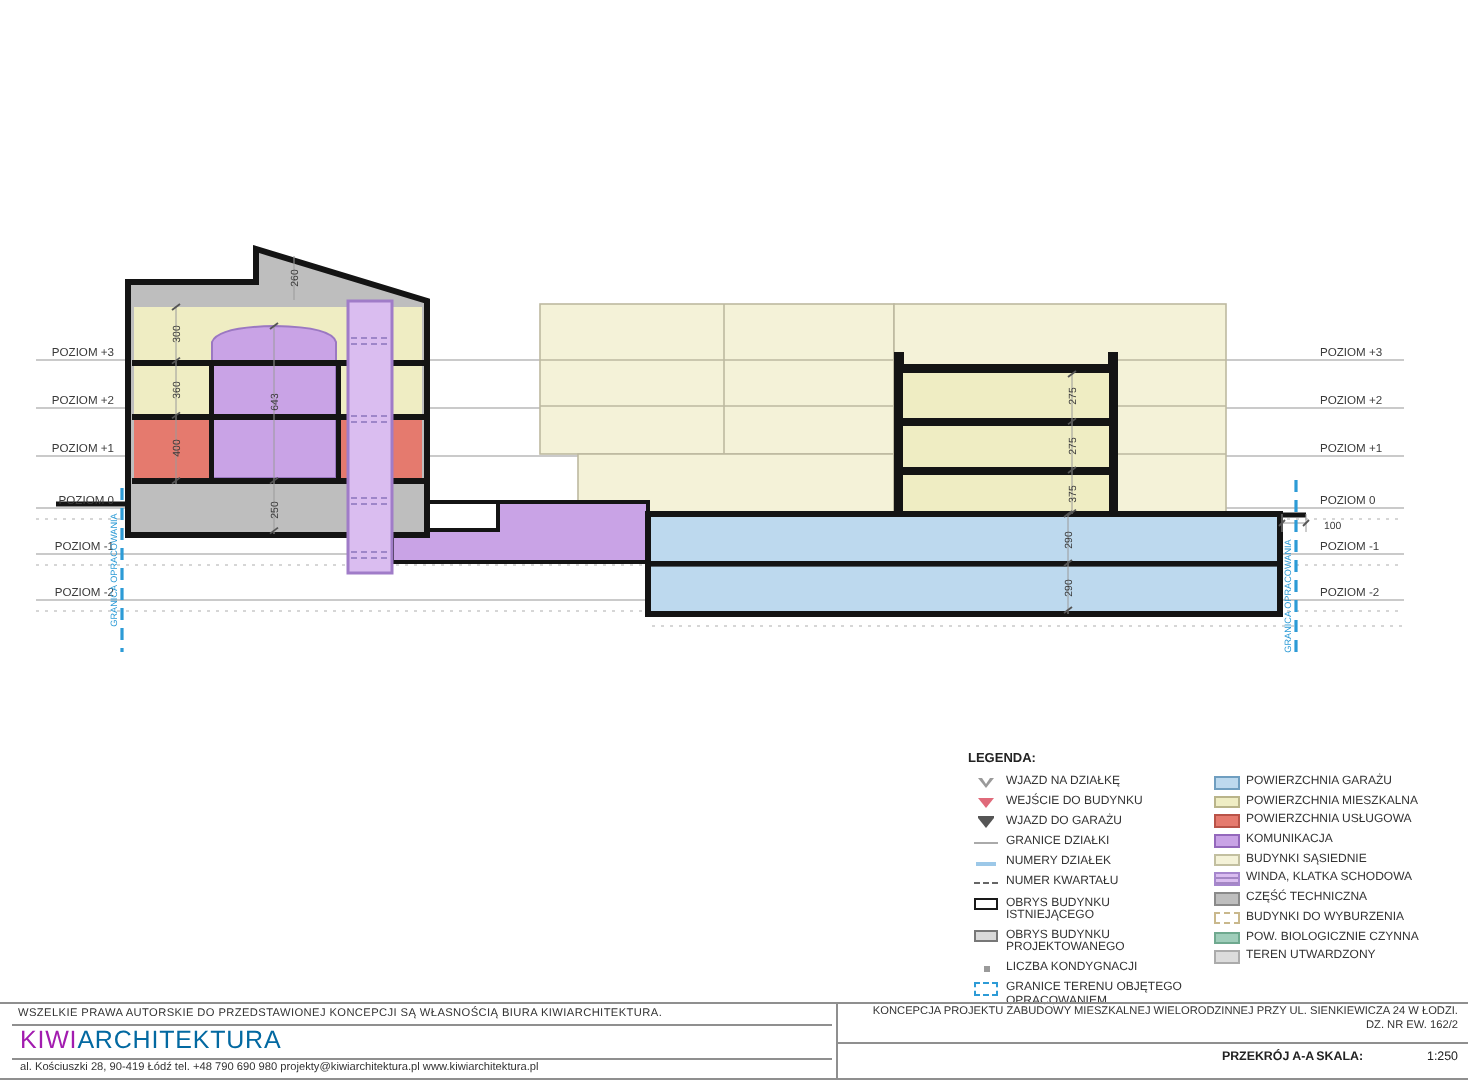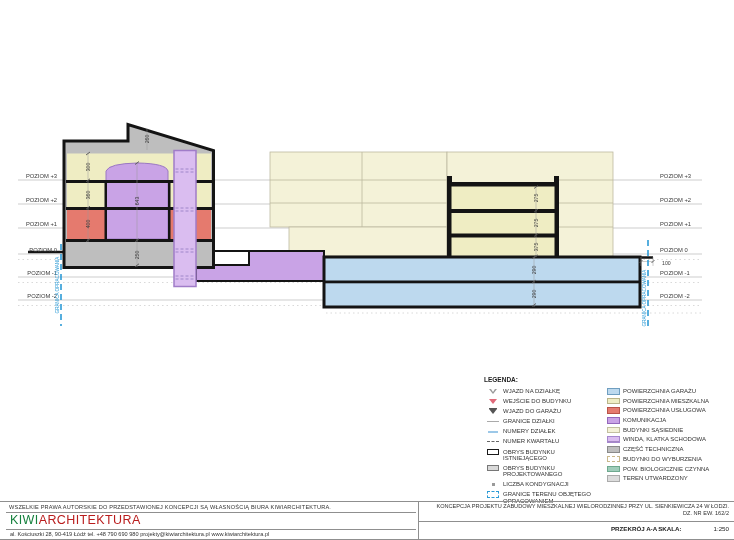--- a/index.html
+++ b/index.html
@@ -34,22 +34,22 @@
   .line-dash{width:12px;height:0;border-top:1.2px dashed #666;}
   .rect-black{width:12px;height:6px;border:1.6px solid #1a1a1a;background:#fff;box-sizing:border-box;}
   .rect-gray{width:12px;height:6px;border:1px solid #777;background:#d9d9d9;box-sizing:border-box;}
   .dot-gray{width:3px;height:3px;background:#9a9a9a;}
   .rect-bluedash{width:12px;height:6.5px;border:1.2px dashed #2d9bd6;background:#fff;box-sizing:border-box;}
 
   
   .tb-line{position:absolute;background:#8f8f8f;}
   .tb-copyright{position:absolute;left:9px;top:504px;font-size:5.6px;color:#333;letter-spacing:.2px;}
   .tb-logo{position:absolute;left:10px;top:513px;font-size:12.5px;letter-spacing:.4px;}
-  .tb-logo .kiwi{color:#15803d;margin-top:32px;}
-  .tb-logo .arch{color:#b91c1c;}
+  .tb-logo .kiwi{color:#a21caf;margin-top:32px;}
+  .tb-logo .arch{color:#0369a1;}
   .tb-address{position:absolute;left:10px;top:530.5px;font-size:5.6px;color:#333;}
   .tb-project{position:absolute;right:5px;top:503px;width:310px;text-align:right;font-size:5.6px;color:#333;line-height:7px;}
   .tb-sheetrow{position:absolute;right:5px;top:525px;width:310px;display:flex;justify-content:flex-end;align-items:baseline;font-size:6.2px;color:#222;}
   .tb-sheetrow .name{font-weight:bold;}
   .tb-sheetrow .scalelbl{margin-left:1px;font-weight:bold;}
   .tb-sheetrow .scaleval{margin-left:32px;}
 </style>
 </head>
 <body>
 

